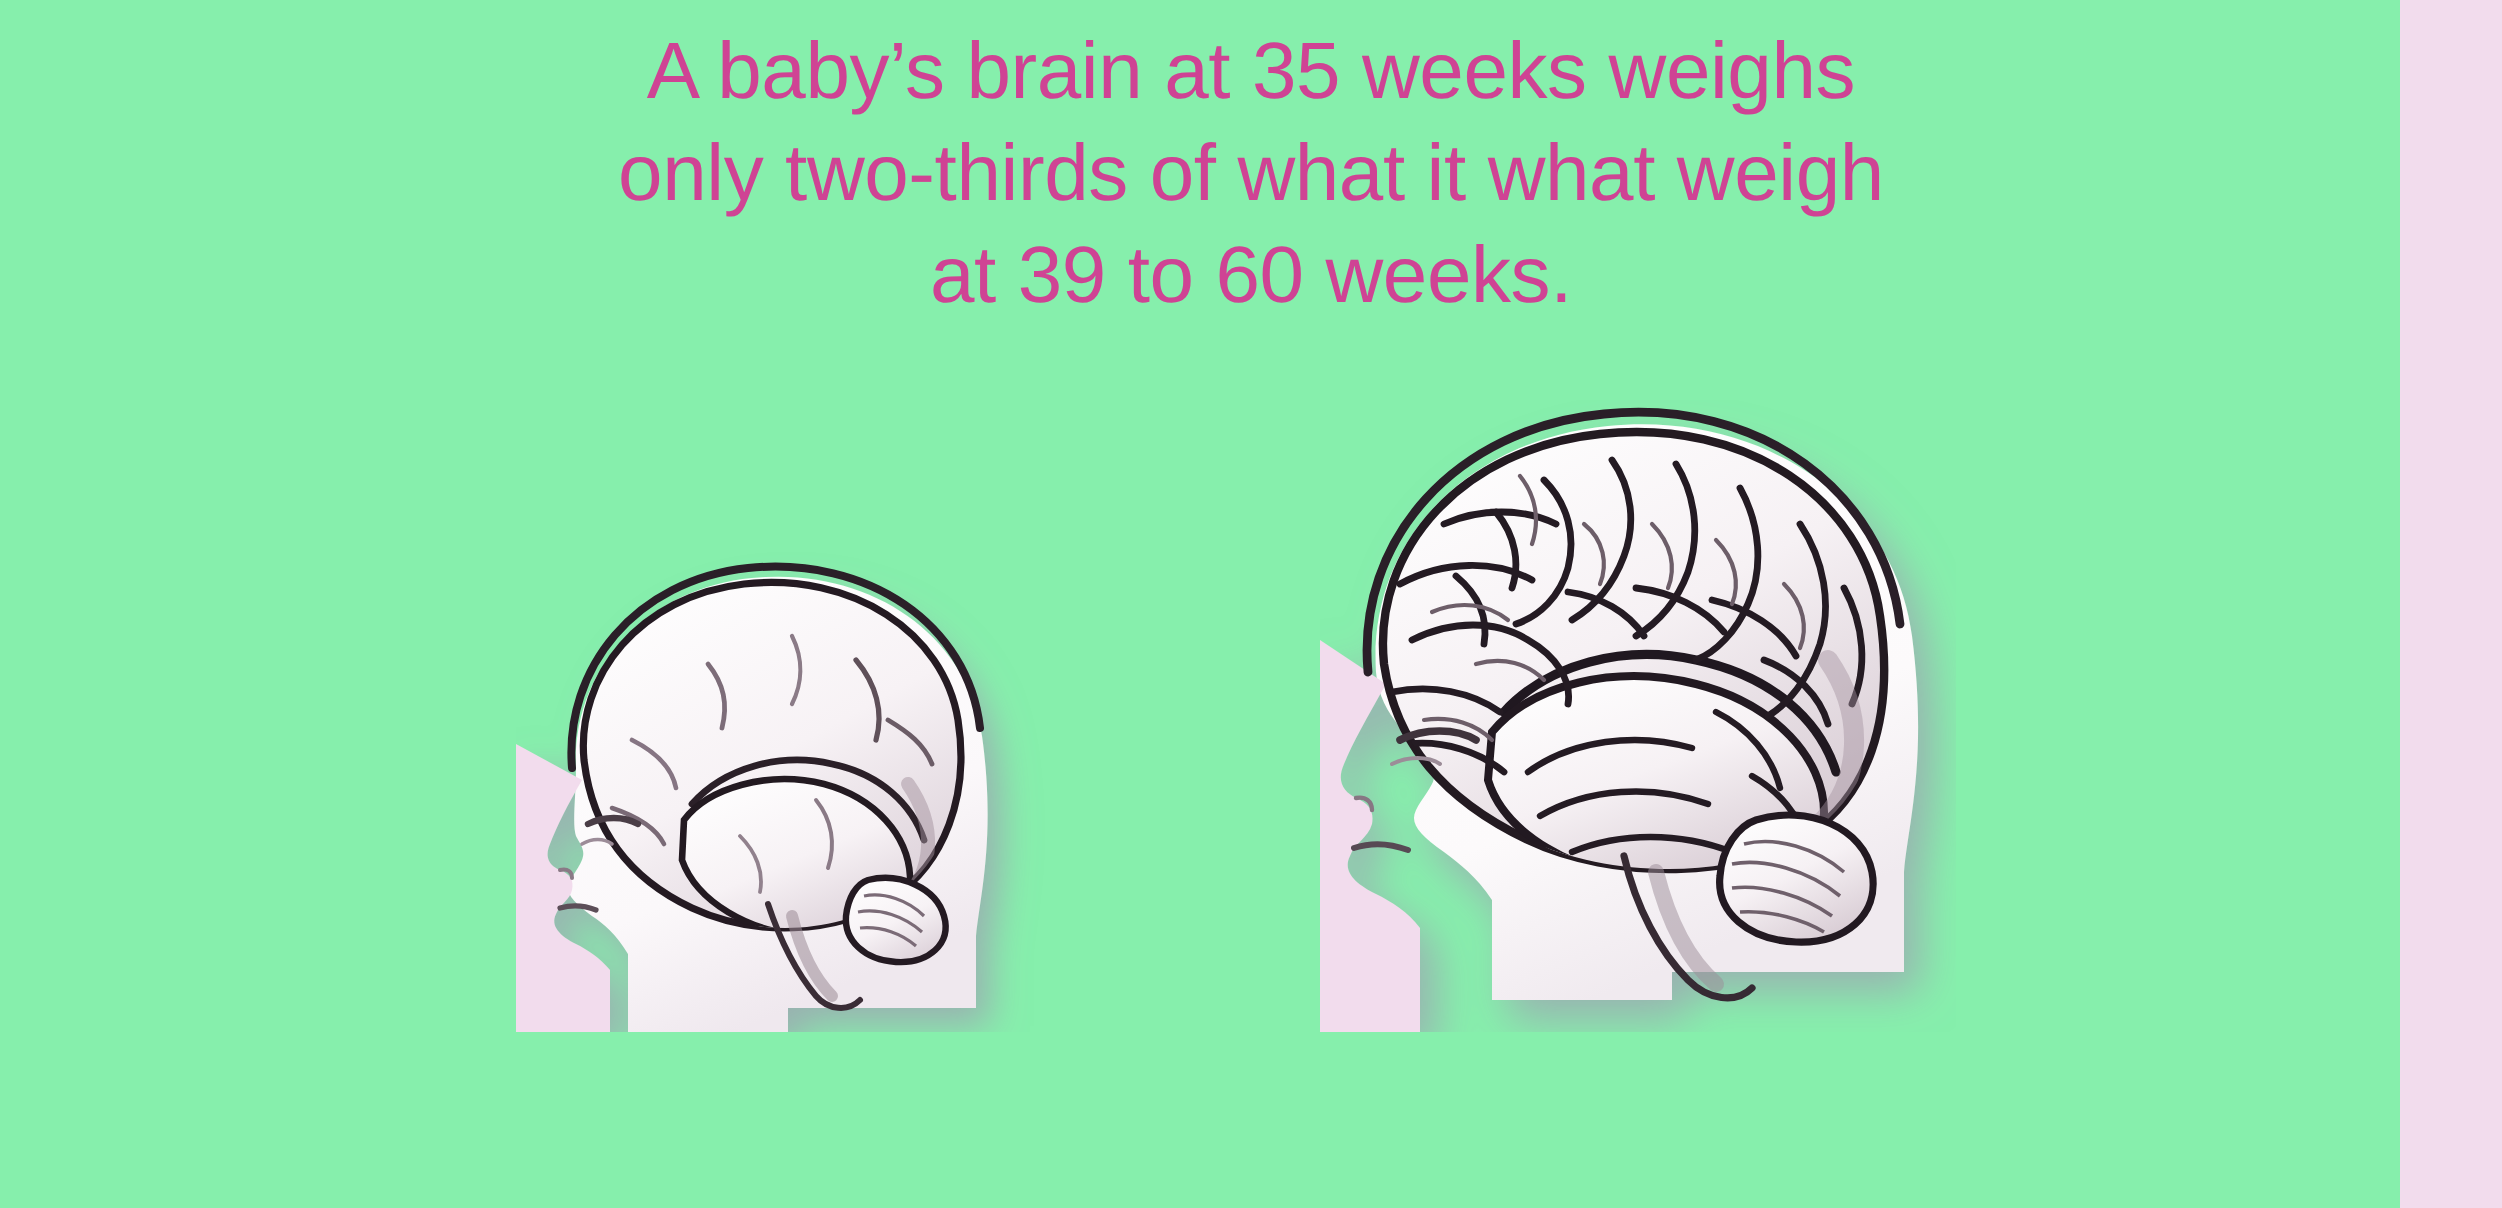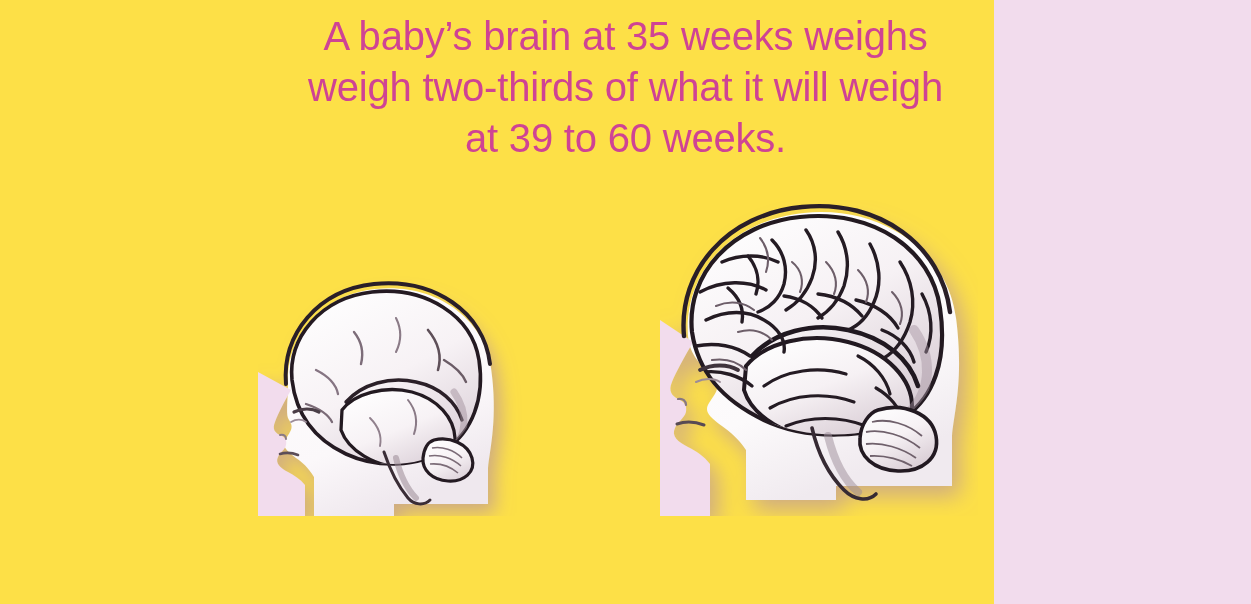--- a/index.html
+++ b/index.html
@@ -8,23 +8,23 @@
   }
   body {
     width: 1251px;
     height: 604px;
     overflow: hidden;
     background: #f2dced;
     font-family: "Liberation Sans", sans-serif;
   }
   #infographic {
     position: relative;
-    width: 994px;
+    width: 1200px;
     height: 604px;
-    background: #fde047;
+    background: #86efac;
   }
 
   
   .headline {
     position: absolute;
     left: 0;
     top: 11px;
     width: 1251px;
     text-align: center;
     color: #cf4394;
@@ -50,21 +50,21 @@
 
   #figure-large { left: 660px; top: 200px; width: 318px; height: 316px; }
 </style>
 </head>
 <body>
 
 <div id="infographic">
 
   <div class="headline">
     <span class="line">A baby’s brain at 35 weeks weighs</span>
-    <span class="line">weigh two-thirds of what it will weigh</span>
+    <span class="line">only two-thirds of what it what weigh</span>
     <span class="line">at 39 to 60 weeks.</span>
   </div>
 
   <div class="figure" id="figure-small">
     <svg class="art" width="266" height="244" viewBox="0 0 266 244">
       <defs>
         <filter id="s-shadow" x="-30%" y="-30%" width="170%" height="180%">
           <feDropShadow dx="7" dy="9" stdDeviation="9" flood-color="#a97fb4" flood-opacity="0.55"></feDropShadow>
         </filter>
         <linearGradient id="s-skull" x1="0" y1="0" x2="0.4" y2="1">

